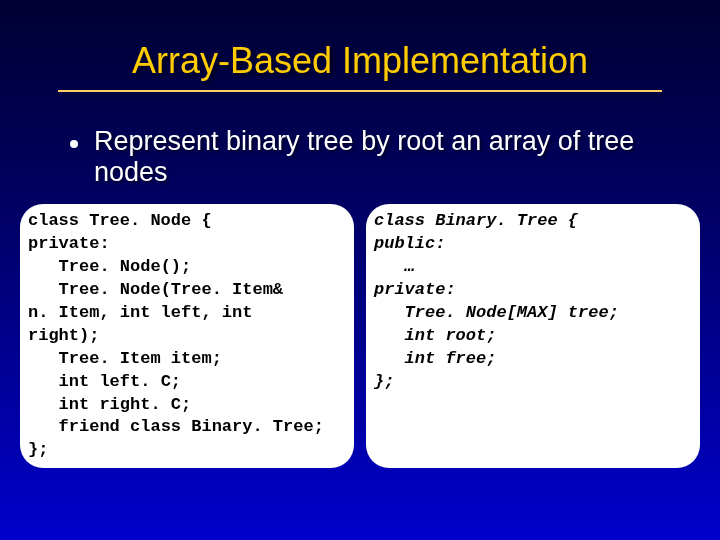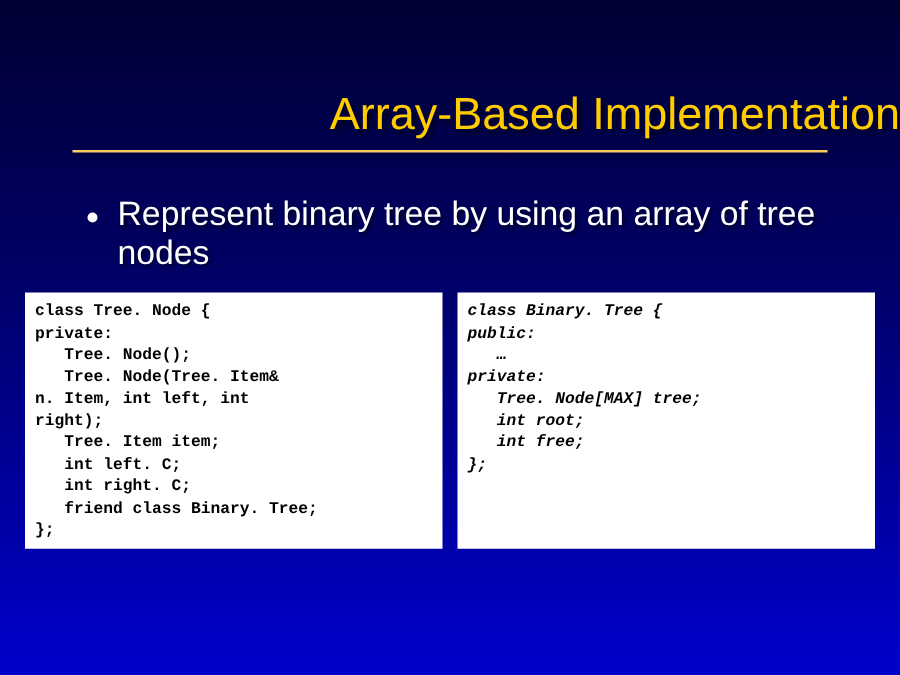--- a/index.html
+++ b/index.html
@@ -7,22 +7,22 @@
     width: 720px;
     height: 540px;
     background: linear-gradient(to bottom, #000033, #000066 40%, #000099 70%, #0000cc);
     font-family: Verdana, Geneva, sans-serif;
     overflow: hidden;
     position: relative;
   }
   .title {
     color: #ffcc00;
     font-size: 36px;
-    text-align: right;
-    padding-top: 70px;
+    text-align: center;
+    padding-top: 40px;
     font-weight: normal;
     text-shadow: 3px 3px 4px rgba(0,0,0,0.6);
   }
   .underline {
     border-bottom: 2px solid #ffcc66;
     margin: 8px 58px 0 58px;
     box-shadow: 2px 2px 4px rgba(0,0,0,0.5);
   }
   .bullet-row {
     display: flex;
@@ -44,37 +44,38 @@
   .code-container {
     display: flex;
     gap: 12px;
     margin: 16px 20px 0 20px;
   }
   .code-box {
     background: #ffffff;
     color: #000000;
     font-family: "Courier New", monospace;
     font-weight: bold;
-    font-size: 13px;
+    font-size: 17px;
     line-height: 1.35;
     padding: 6px 8px;
     white-space: pre-wrap;
+    border-radius: 23px;
   }
   .code-left { flex: 1; }
   .code-right { flex: 1; font-style: italic; }
 </style>
 </head>
 <body>
 
 <h1 class="title">Array-Based Implementation</h1>
 <div class="underline"></div>
 
 <div class="bullet-row">
   <div class="bullet-dot"></div>
-  <div>Represent binary tree by using an array of tree nodes</div>
+  <div>Represent binary tree by root an array of tree nodes</div>
 </div>
 
 <div class="code-container">
   <div class="code-box code-left">class Tree. Node {
 private:
    Tree. Node();
    Tree. Node(Tree. Item&amp;
 n. Item, int left, int
 right);
    Tree. Item item;

